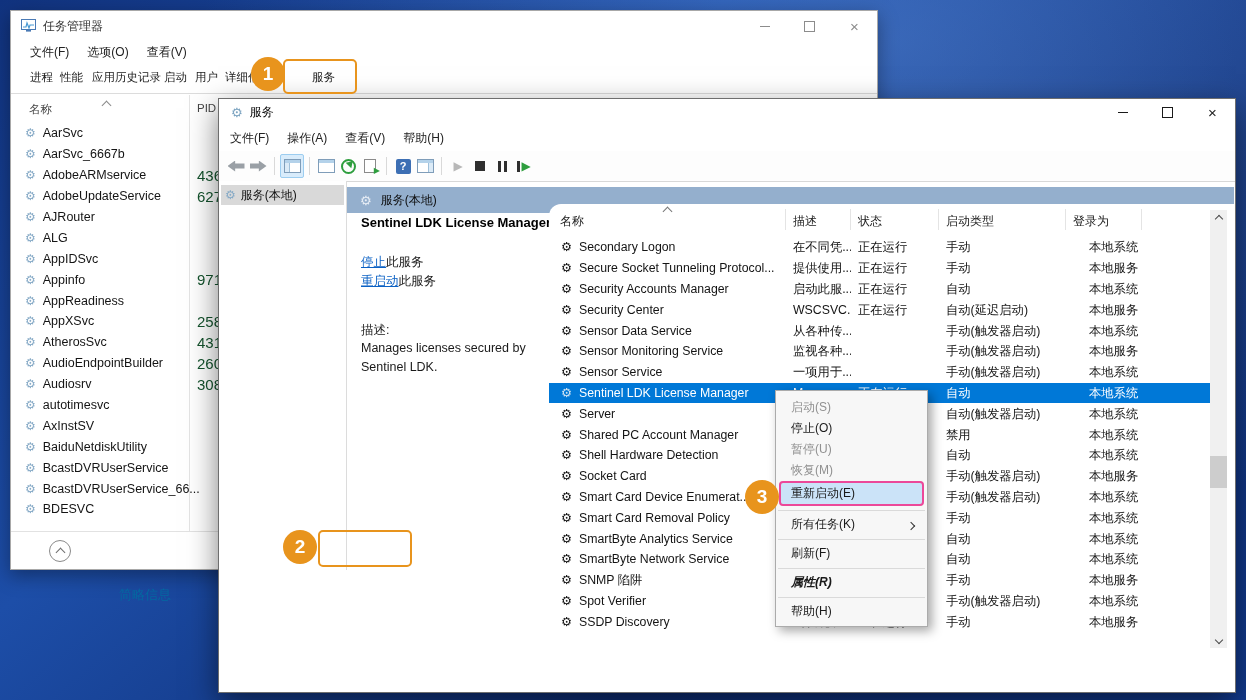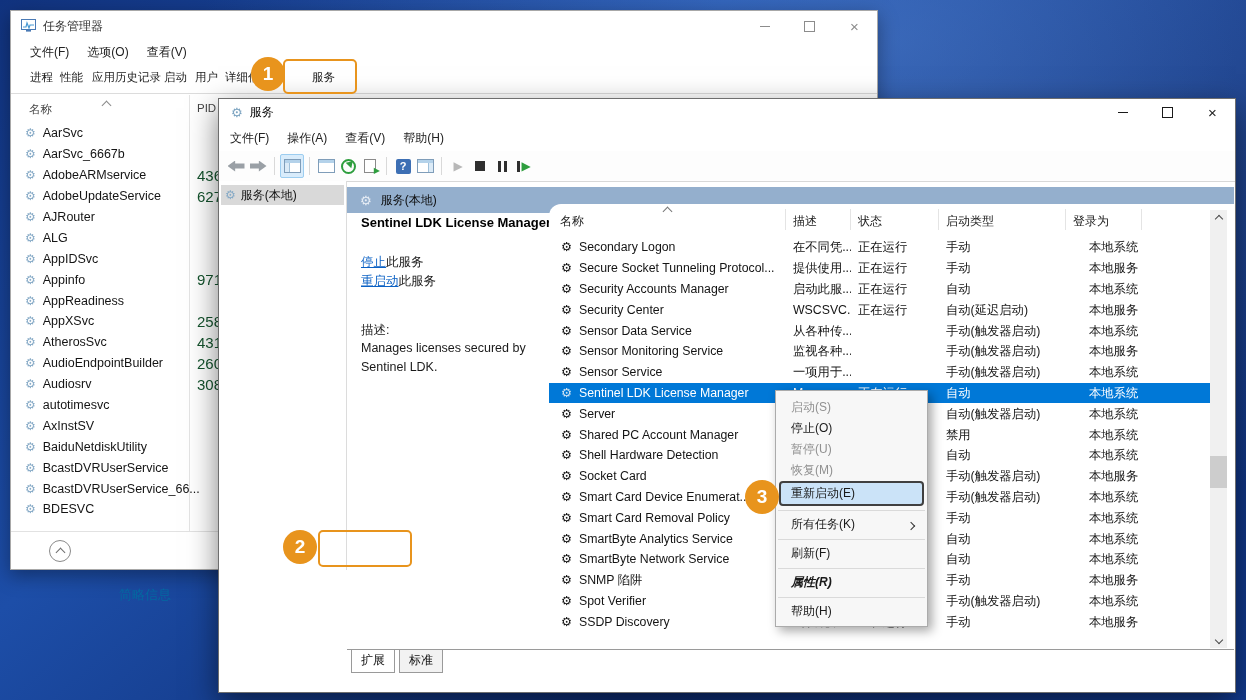--- a/index.html
+++ b/index.html
@@ -117,21 +117,21 @@
   .svc-statusbar{position:absolute;left:0;top:571px;right:0;height:22px;background:#f2f2f2;border-top:1px solid #cfcfcf;}
   .svc-status-text{position:absolute;left:8px;top:3px;font-size:12.5px;color:#1a1a1a;}
   
   .ctx-menu{position:absolute;left:775px;top:390px;width:153px;background:#f7f7f7;border:1px solid #ababab;
     box-shadow:4px 4px 10px rgba(0,0,0,.35);z-index:15;padding:6px 0 4px;box-sizing:border-box;}
   .mi{height:21px;display:flex;align-items:center;padding-left:15px;font-size:12px;color:#1a1a1a;position:relative;}
   .mi.disabled{color:#909090;}
   .mi.bold{font-weight:bold;font-style:italic;}
   .mi .sub{position:absolute;right:13px;}
   .mi .sub .chev{width:5px;height:5px;border-color:#333;}
-  .mi.highlight{height:21px;margin:0 3px;border:2px solid #404040;border-radius:4px;background:#cbe3f8;padding-left:10px;}
+  .mi.highlight{height:21px;margin:0 3px;border:2px solid #ec4899;border-radius:4px;background:#cbe3f8;padding-left:10px;}
   .ctx-sep{height:1px;background:#dadada;margin:4px 2px 3px;}
   
   .callout{position:absolute;width:34px;height:34px;border-radius:50%;background:#e8941d;color:#fff;
     display:flex;align-items:center;justify-content:center;font-size:19px;font-weight:bold;z-index:25;}
   .hl-box{position:absolute;border:2px solid #e8941d;border-radius:5px;z-index:22;}
 </style>
 </head>
 <body>
 
 <div class="screen">
@@ -549,21 +549,20 @@
         <span class="sb-arrow" style="top:0;">
             <span class="chev up"></span>
           </span>
         <span class="sb-thumb"></span>
         <span class="sb-arrow" style="bottom:0;">
             <span class="chev down"></span>
           </span>
       </div>
     </div>
 
-    <div class="svc-bottom-strip" id="svc-btabs"><span class="btab">扩展</span><span class="btab inactive">标准</span></div>
   </div>
 
   <div class="ctx-menu" id="ctx-menu">
       <div class="mi disabled">启动(S)</div>
       <div class="mi">停止(O)</div>
       <div class="mi disabled">暂停(U)</div>
       <div class="mi disabled">恢复(M)</div>
       <div class="mi highlight">重新启动(E)</div>
       <div class="ctx-sep"></div>
       <div class="mi">所有任务(K)<span class="sub"><span class="chev right"></span></span></div>

